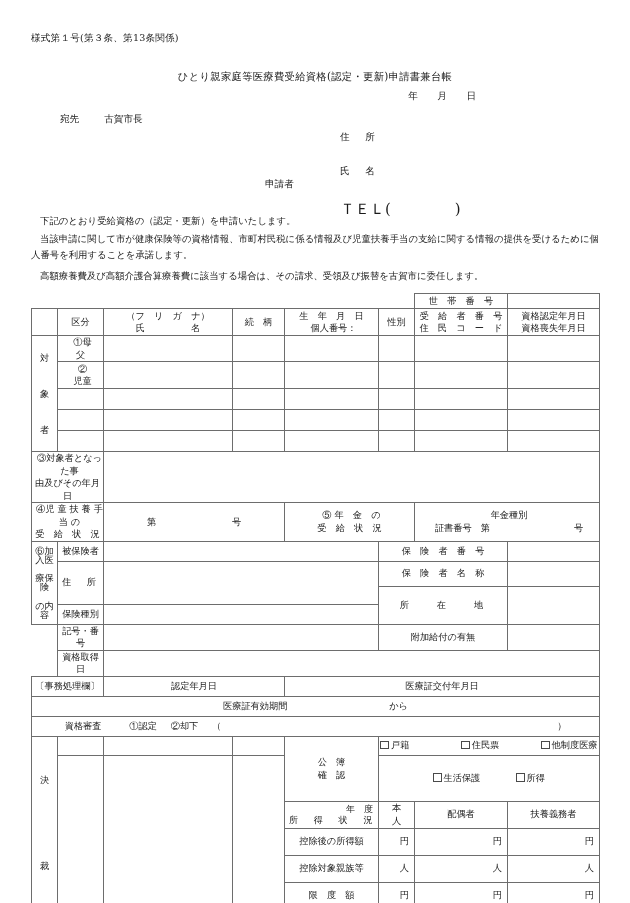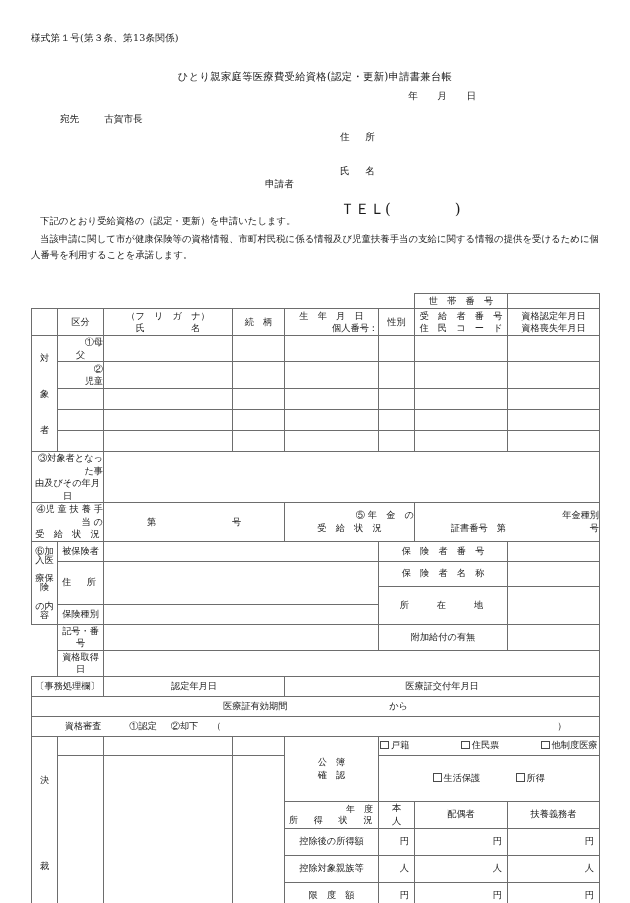--- a/index.html
+++ b/index.html
@@ -115,21 +115,21 @@
   .tbl td {
     border: 1px solid #6d6d6d;
     padding: 0;
     vertical-align: middle;
     text-align: center;
     line-height: 12.5px;
   }
   .noborder { border: 0 !important; }
 
   .cell-pad { padding: 1px 3px; }
-  .tl  { text-align: right;  padding-left: 4px; }
+  .tl  { text-align: center;  padding-left: 4px; }
   .tr  { text-align: right; padding-right: 4px; }
   .sp1 { letter-spacing: 3.2px; }
   .twoline { line-height: 12.6px; }
 
   
   .vstack {
     display: flex;
     flex-direction: column;
     align-items: center;
     justify-content: space-around;
@@ -195,20 +195,21 @@
 
   <div class="applicant-label">申請者</div>
   <div class="fld-addr">住　所</div>
   <div class="fld-name">氏　名</div>
   <div class="fld-tel">
     <span>ＴＥＬ(</span><span class="sp"></span><span>)</span>
   </div>
 
   <div class="para p1">下記のとおり受給資格の（認定・更新）を申請いたします。</div>
   <div class="para p2">当該申請に関して市が健康保険等の資格情報、市町村民税に係る情報及び児童扶養手当の支給に関する情報の提供を受けるために個人番号を利用することを承諾します。</div>
+  <div class="para p3">高額療養費及び高額介護合算療養費に該当する場合は、その請求、受領及び振替を古賀市に委任します。</div>
 
   <table class="tbl">
     <colgroup>
       <col style="width:26px">
       <col style="width:46px">
       <col style="width:129px">
       <col style="width:52px">
       <col style="width:94px">
       <col style="width:36px">
       <col style="width:93px">

